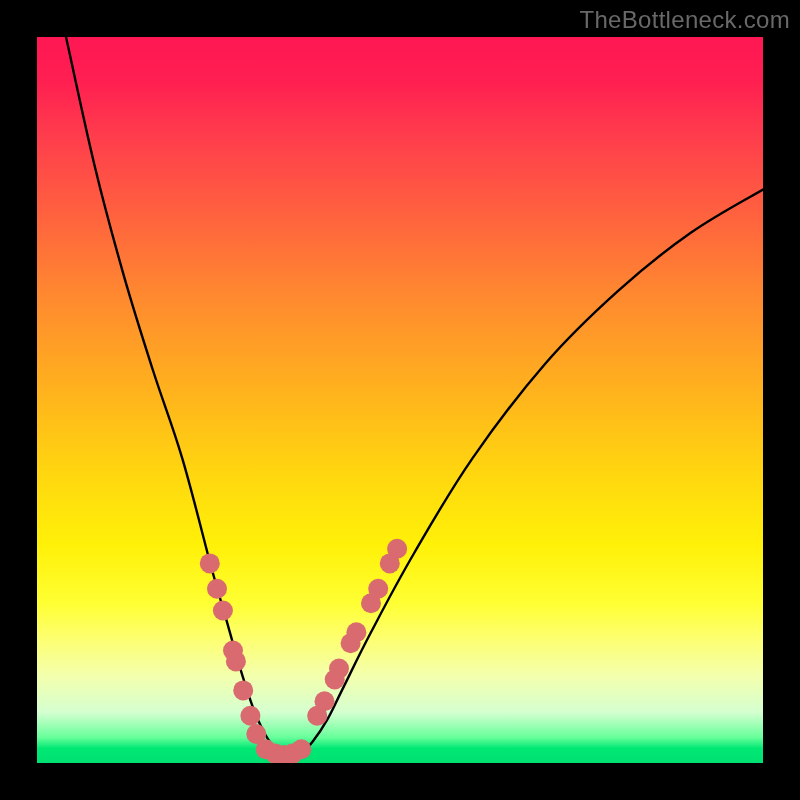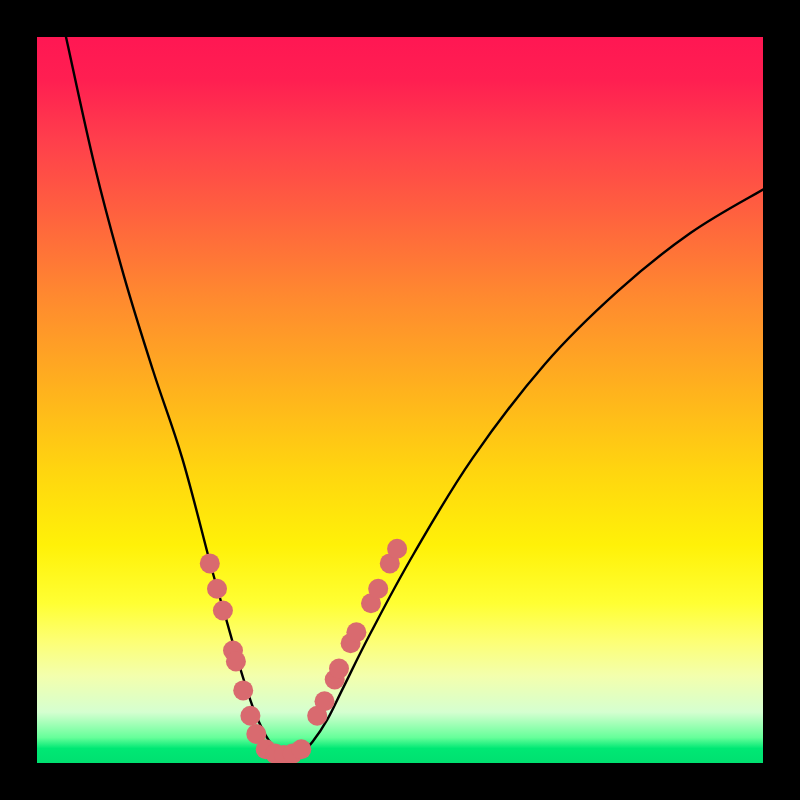--- a/index.html
+++ b/index.html
@@ -98,13 +98,14 @@
           <circle cx="302.0" cy="631.6" r="10" fill="#d96a6f"></circle>
           <circle cx="313.6" cy="606.2" r="10" fill="#d96a6f"></circle>
           <circle cx="319.4" cy="595.3" r="10" fill="#d96a6f"></circle>
           <circle cx="334.0" cy="566.3" r="10" fill="#d96a6f"></circle>
           <circle cx="341.2" cy="551.8" r="10" fill="#d96a6f"></circle>
           <circle cx="352.8" cy="526.4" r="10" fill="#d96a6f"></circle>
           <circle cx="360.1" cy="511.8" r="10" fill="#d96a6f"></circle>
         </g>
     </svg>
   </div>
+  <div class="watermark">TheBottleneck.com</div>
 </div>
 
 </body></html>

